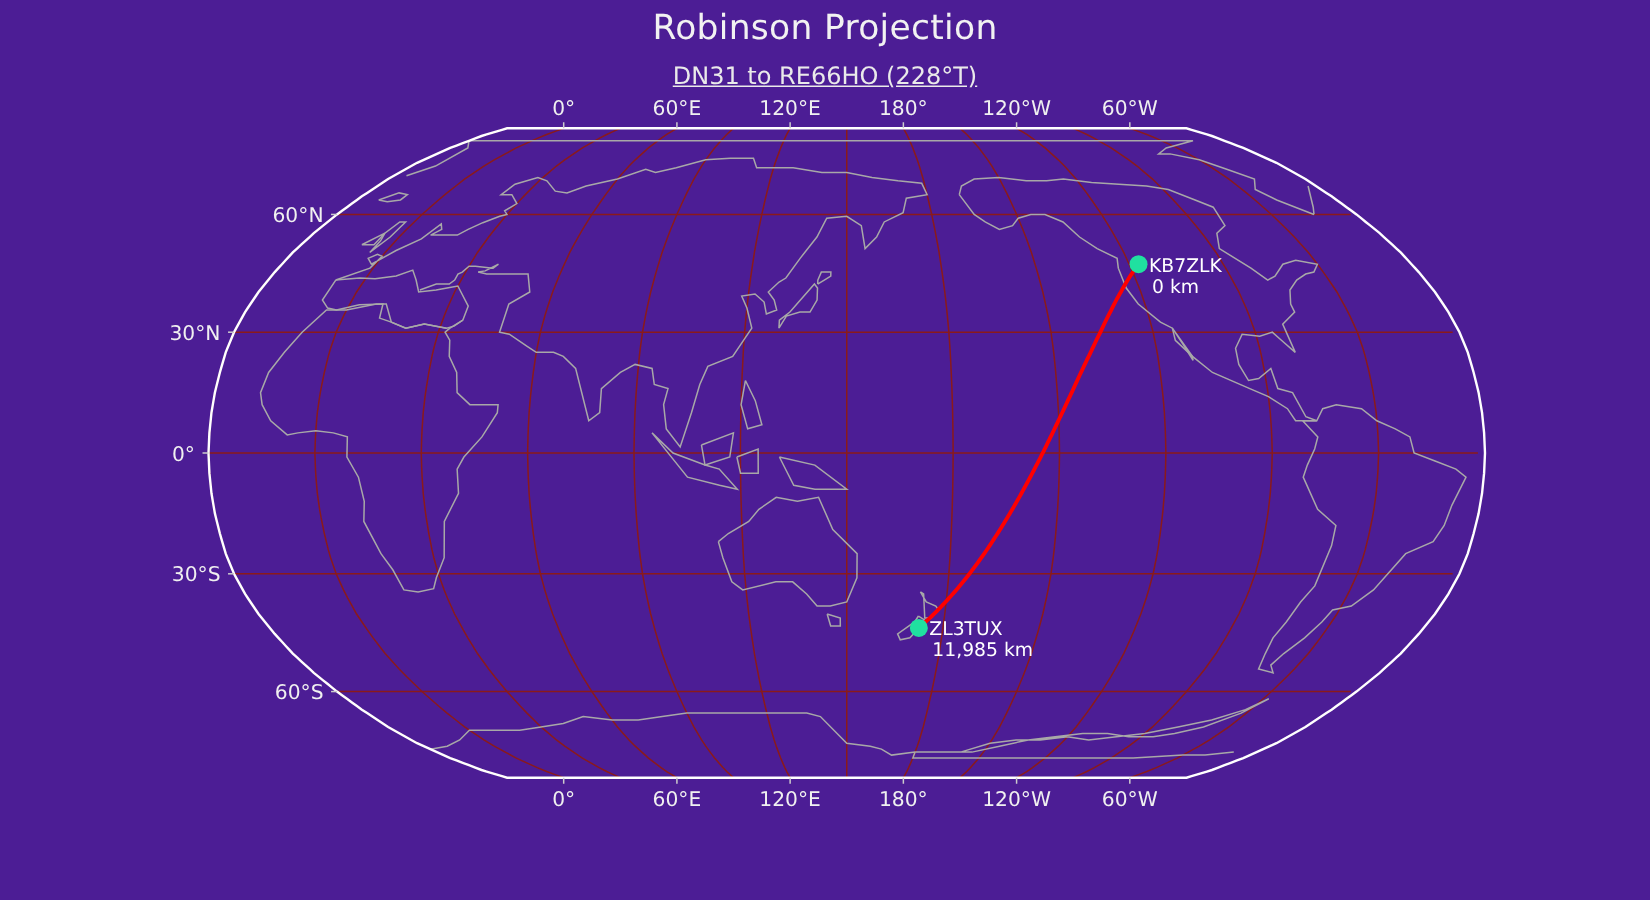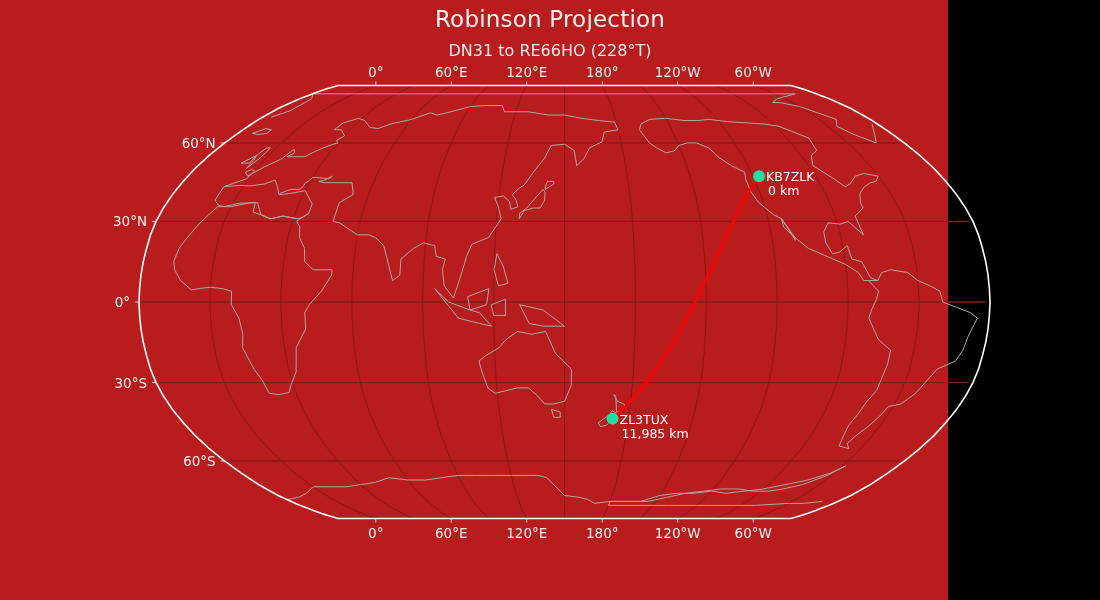--- a/index.html
+++ b/index.html
@@ -1,22 +1,22 @@
 <!DOCTYPE html>
 <html><head>
 <meta charset="utf-8">
 <style>
   html,body{margin:0;padding:0;background:#000;}
   body{width:1100px;height:600px;overflow:hidden;
        font-family:"DejaVu Sans","Liberation Sans",sans-serif;color:#fff;}
-  #root{position:relative;width:948px;height:600px;background:#b91c1c;}
+  #root{position:relative;width:1100px;height:600px;background:#4c1d95;}
   .title{position:absolute;left:0;top:6px;width:1100px;text-align:center;
          font-size:23px;color:#f2f2f2;letter-spacing:.2px;}
   .subtitle{position:absolute;left:0;top:41px;width:1100px;text-align:center;
-            font-size:16px;color:#eaeaea;}
+            font-size:16px;color:#eaeaea;text-decoration:underline;}
   svg{position:absolute;left:0;top:0;}
   .lon-label,.lat-label{font-size:13.5px;fill:#f0f0f0;
         font-family:"DejaVu Sans","Liberation Sans",sans-serif;}
   .marker-label{font-size:12.5px;fill:#ffffff;
         font-family:"DejaVu Sans","Liberation Sans",sans-serif;}
 </style>
 </head>
 <body>
 
 <div id="root">

